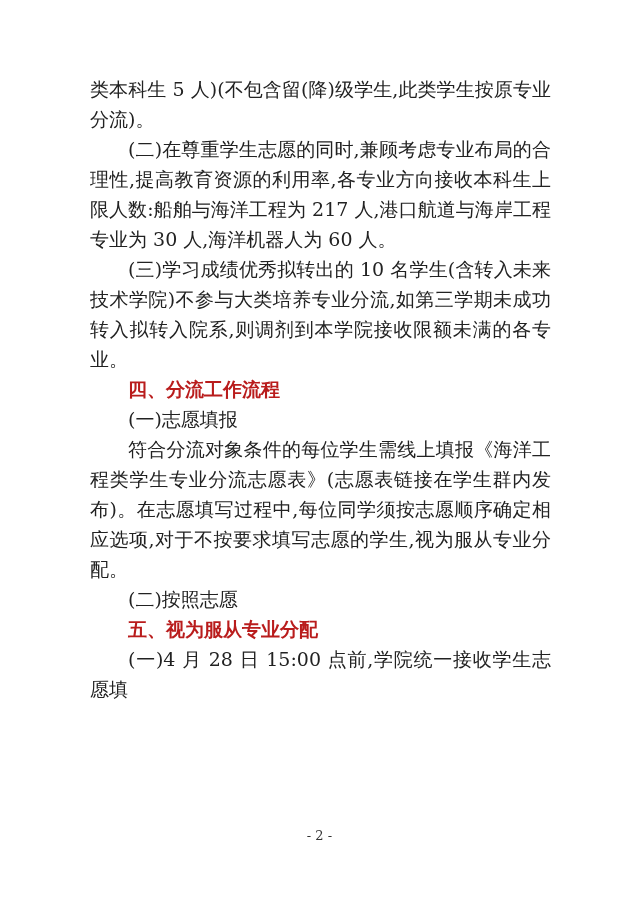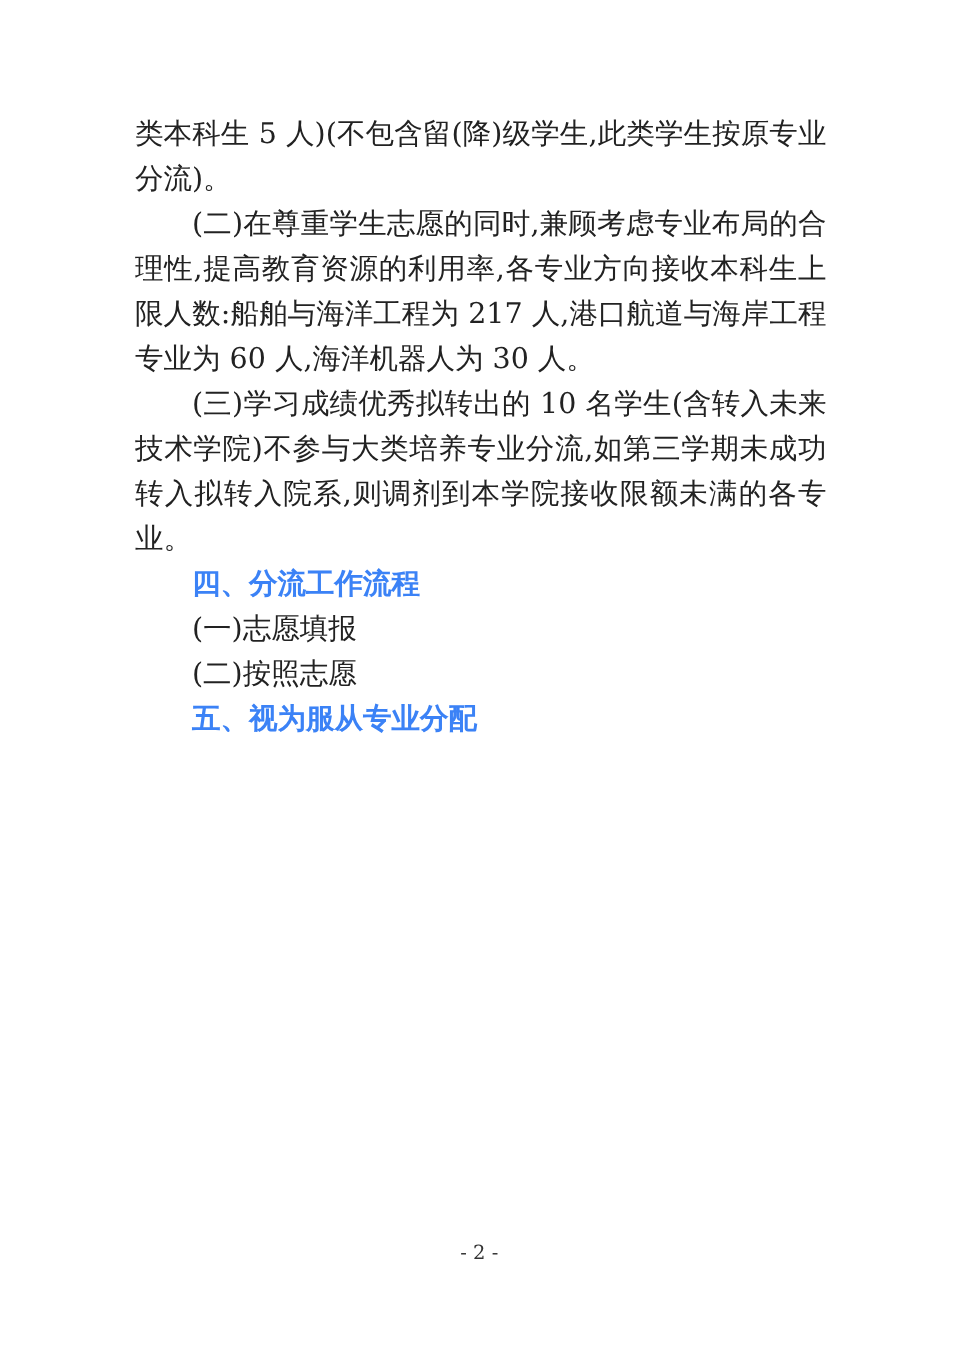--- a/index.html
+++ b/index.html
@@ -32,41 +32,43 @@
   .para {
     margin: 0;
     padding: 0;
     text-indent: 2em;
   }
   .para.body-continued {
     text-indent: 0;
   }
   .para.heading {
     font-weight: 700;
-    color: #3b82f6;
+    color: #b91c1c;
   }
   .page-number {
     position: absolute;
     top: 827px;
     left: 0;
     width: 639px;
     text-align: center;
     font-size: 13px;
     line-height: 18px;
     color: #333333;
     font-family: "DejaVu Serif", "Liberation Serif", serif;
   }
 </style>
 </head>
 <body>
 
 <div class="doc-page">
   <main class="text-area" id="doc-body">
       <p class="para body-continued">类本科生 5 人)(不包含留(降)级学生,此类学生按原专业分流)。</p>
-      <p class="para body">(二)在尊重学生志愿的同时,兼顾考虑专业布局的合理性,提高教育资源的利用率,各专业方向接收本科生上限人数:船舶与海洋工程为 217 人,港口航道与海岸工程专业为 60 人,海洋机器人为 30 人。</p>
+      <p class="para body">(二)在尊重学生志愿的同时,兼顾考虑专业布局的合理性,提高教育资源的利用率,各专业方向接收本科生上限人数:船舶与海洋工程为 217 人,港口航道与海岸工程专业为 30 人,海洋机器人为 60 人。</p>
       <p class="para body">(三)学习成绩优秀拟转出的 10 名学生(含转入未来技术学院)不参与大类培养专业分流,如第三学期未成功转入拟转入院系,则调剂到本学院接收限额未满的各专业。</p>
       <p class="para heading">四、分流工作流程</p>
       <p class="para subheading">(一)志愿填报</p>
+      <p class="para body">符合分流对象条件的每位学生需线上填报《海洋工程类学生专业分流志愿表》(志愿表链接在学生群内发布)。在志愿填写过程中,每位同学须按志愿顺序确定相应选项,对于不按要求填写志愿的学生,视为服从专业分配。</p>
       <p class="para subheading">(二)按照志愿</p>
       <p class="para heading">五、视为服从专业分配</p>
+      <p class="para body">(一)4 月 28 日 15:00 点前,学院统一接收学生志愿填</p>
     </main>
   <footer class="page-number">- 2 -</footer>
 </div>
 
 </body></html>

